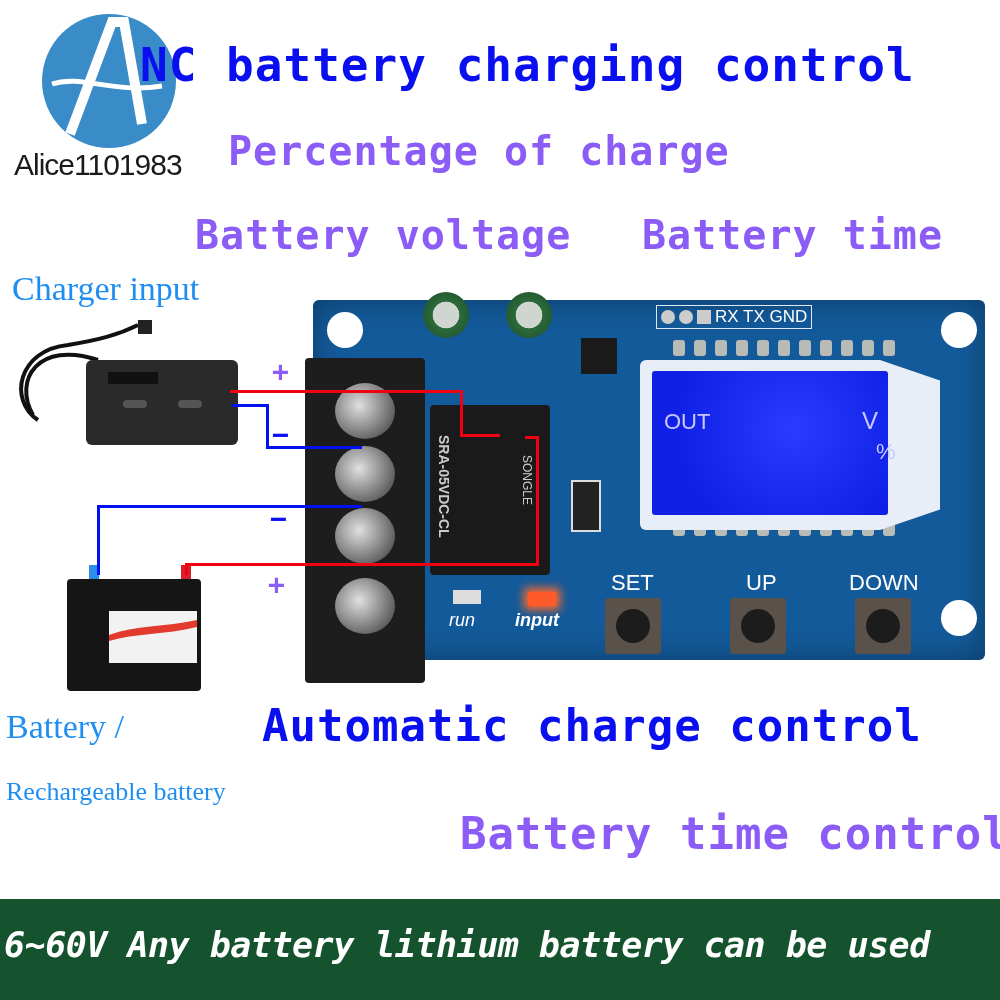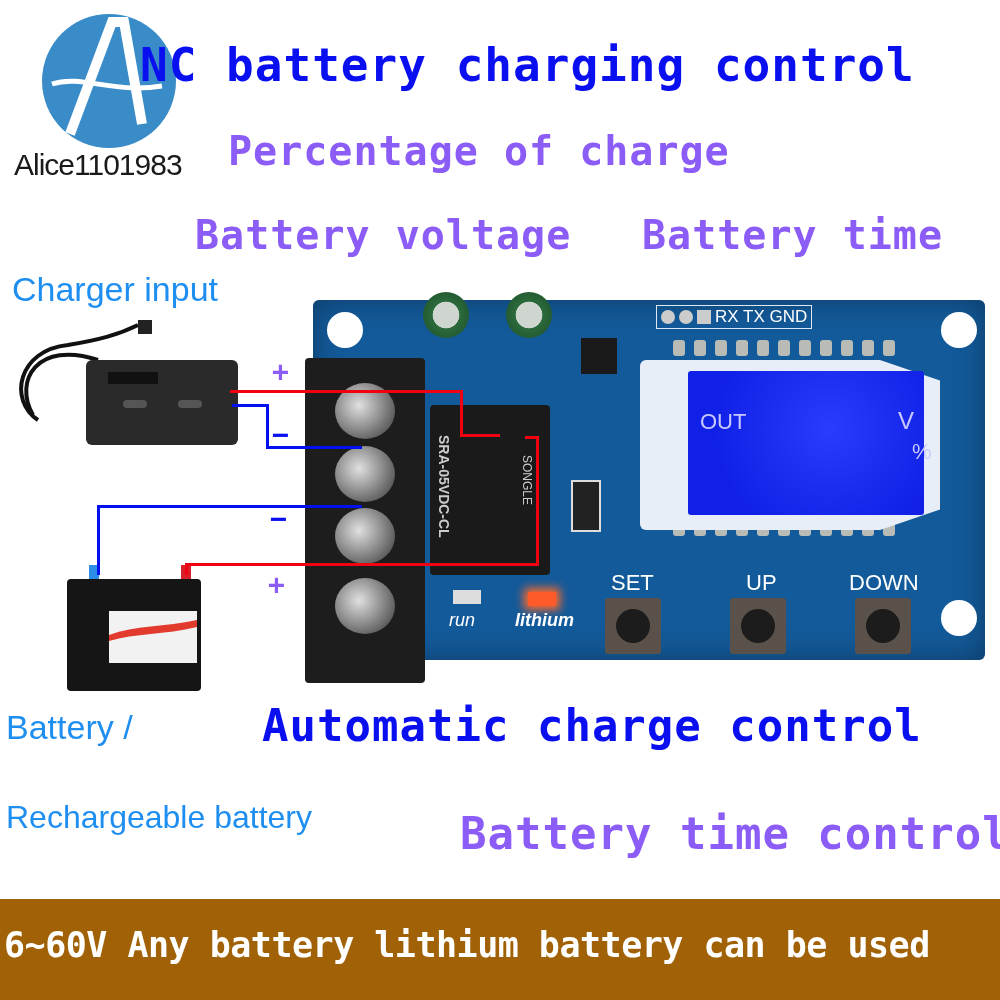--- a/index.html
+++ b/index.html
@@ -1,39 +1,39 @@
 <!DOCTYPE html>
 <html><head>
 <meta charset="utf-8">
 <style>
   html, body { margin:0; padding:0; }
   body { width:1000px; height:1000px; background:#ffffff; position:relative; overflow:hidden; font-family:"DejaVu Sans Mono", monospace; }
   .abs { position:absolute; }
   .title { font-family:"DejaVu Sans Mono", monospace; font-weight:bold; white-space:nowrap; letter-spacing:1px; }
   .blue { color:#0a0ff0; }
   .red { color:#8b5cf6; }
-  .lightblue { color:#1e8ef0; font-family:Liberation Sans, sans-serif; white-space:nowrap; }
+  .lightblue { color:#1e8ef0; font-family:Liberation Serif, serif; white-space:nowrap; }
   .logo-circle { left:42px; top:14px; width:134px; height:134px; border-radius:50%; background:#2f86c6; opacity:0.95; }
   .logo-text { left:14px; top:148px; font-family:"Liberation Sans", sans-serif; font-size:30px; color:#1a1a1a; letter-spacing:-1px; }
   .pcb { left:313px; top:300px; width:672px; height:360px; background:#135a9a; border-radius:6px; box-shadow:inset 0 0 30px rgba(0,0,0,0.35); }
   .hole { width:36px; height:36px; border-radius:50%; background:#fff; }
   .terminal { left:305px; top:358px; width:120px; height:325px; background:#1d1d1d; border-radius:4px; }
   .screw { width:60px; height:56px; border-radius:50%; background:radial-gradient(circle at 40% 40%, #e0e0e0, #777 60%, #333); }
   .relay { left:430px; top:405px; width:120px; height:170px; background:#1a1a1a; border-radius:4px; color:#ccc; font-family:"Liberation Sans", sans-serif; font-size:12px; }
   .cap { width:46px; height:46px; border-radius:50%; background:radial-gradient(circle, #cfd6cf 40%, #2b6a3a 42%, #1d4d2a); }
   .lcd-frame { left:640px; top:360px; width:300px; height:170px; background:#e8eef8; border-radius:6px; clip-path:polygon(0 0, 80% 0, 100% 12%, 100% 88%, 80% 100%, 0 100%); }
-  .lcd { left:652px; top:371px; width:236px; height:144px; background:radial-gradient(circle at 60% 40%, #2a3cff, #1020e6 70%); border-radius:3px; color:#c9c8ff;margin-left:36px; }
+  .lcd { left:652px; top:371px; width:236px; height:144px; background:radial-gradient(circle at 60% 40%, #2a3cff, #1020e6 70%); border-radius:3px; color:#c9c8ff; }
   .seg { font-family:"DejaVu Sans Mono", monospace; font-size:56px; letter-spacing:2px; line-height:1; }
   .pin { width:12px; height:16px; background:#b9bcb6; border-radius:3px; }
   .btn-sq { width:56px; height:56px; background:#5a524a; border-radius:3px; }
   .btn-round { width:34px; height:34px; border-radius:50%; background:#1c1c1c; margin:11px; }
   .pcb-label { color:#fff; font-family:"Liberation Sans", sans-serif; font-size:20px; }
   .wire-red { background:#f00010; }
   .wire-blue { background:#0010f0; }
-  .banner { left:0; top:899px; width:1000px; height:101px; background:#a16207; }
+  .banner { left:0; top:899px; width:1000px; height:101px; background:#14532d;font-style:italic; }
   .banner-text { left:4px; top:26px; color:#fff; font-size:35px; font-weight:bold; font-family:"DejaVu Sans Mono", monospace; white-space:nowrap; letter-spacing:-0.5px; }
   .sign { font-family:"DejaVu Sans Mono", monospace; font-size:28px; font-weight:bold; }
 </style>
 </head>
 <body>
 
 <div class="abs logo-circle">
   <svg width="134" height="134" viewBox="0 0 134 134">
     <path d="M28 120 L70 8 L82 8 L100 110" stroke="#fff" stroke-width="10" fill="none"></path>
     <path d="M10 70 C40 60 70 80 120 72" stroke="#fff" stroke-width="5" fill="none"></path>
@@ -86,21 +86,21 @@
   <div class="abs cap" style="left:110px; top:-8px;"></div>
   <div class="abs cap" style="left:193px; top:-8px;"></div>
 
   <div class="abs" style="left:268px; top:38px; width:36px; height:36px; background:#1a1a1a;"></div>
 
   <div class="abs" style="left:258px; top:180px; width:26px; height:48px; background:#222; border:2px solid #ddd;"></div>
 
   <div class="abs" style="left:140px; top:290px; width:28px; height:14px; background:#ddd;"></div>
   <div class="abs pcb-label" style="left:136px; top:310px; font-style:italic; font-size:18px;">run</div>
   <div class="abs" style="left:215px; top:292px; width:28px; height:14px; background:#ff5a2a; box-shadow:0 0 10px 4px #ff6a2a;"></div>
-  <div class="abs pcb-label" style="left:202px; top:310px; font-style:italic; font-size:18px; font-weight:bold;">lithium</div>
+  <div class="abs pcb-label" style="left:202px; top:310px; font-style:italic; font-size:18px; font-weight:bold;">input</div>
 
   <div class="abs pcb-label" style="left:298px; top:270px; font-size:22px;">SET</div>
   <div class="abs btn-sq" style="left:292px; top:298px;">
       <div class="btn-round"></div>
     </div>
 
   <div class="abs pcb-label" style="left:433px; top:270px; font-size:22px;">UP</div>
   <div class="abs btn-sq" style="left:417px; top:298px;">
       <div class="btn-round"></div>
     </div>
@@ -170,20 +170,20 @@
 <div class="abs wire-blue" style="left:266px; top:446px; width:96px; height:3px;"></div>
 <div class="abs wire-blue" style="left:97px; top:505px; width:265px; height:3px;"></div>
 <div class="abs wire-blue" style="left:97px; top:505px; width:3px; height:70px;"></div>
 
 <div class="abs sign red" style="left:272px; top:355px;">+</div>
 <div class="abs sign blue" style="left:272px; top:418px;">−</div>
 <div class="abs sign blue" style="left:270px; top:502px;">−</div>
 <div class="abs sign red" style="left:268px; top:568px;">+</div>
 
 <div class="abs lightblue" style="left:6px; top:708px; font-size:34px;">Battery /</div>
-<div class="abs lightblue" style="left:6px; top:799px; font-size:32px;">Rechargeable battery</div>
+<div class="abs lightblue" style="left:6px; top:777px; font-size:26px;">Rechargeable battery</div>
 
 <div class="abs title blue" style="left:262px; top:700px; font-size:44px;">Automatic charge control</div>
 <div class="abs title red" style="left:460px; top:808px; font-size:44px;">Battery time control</div>
 
 <div class="abs banner">
   <div class="abs banner-text">6~60V Any battery lithium battery can be used</div>
 </div>
 
 </body></html>

